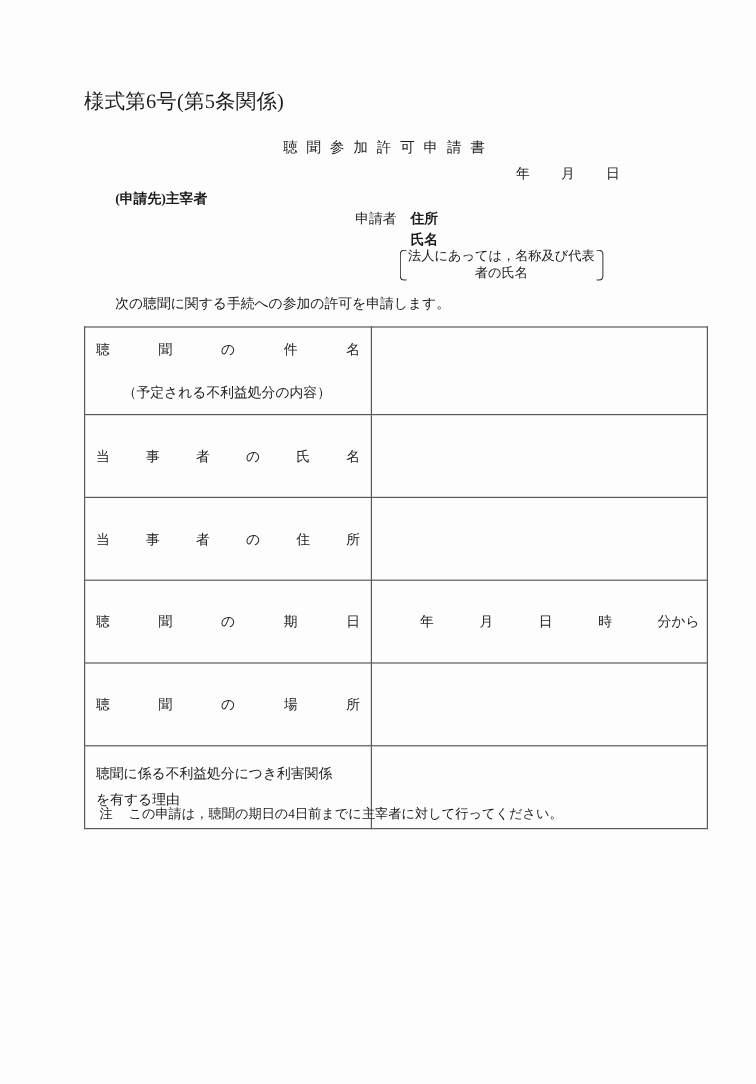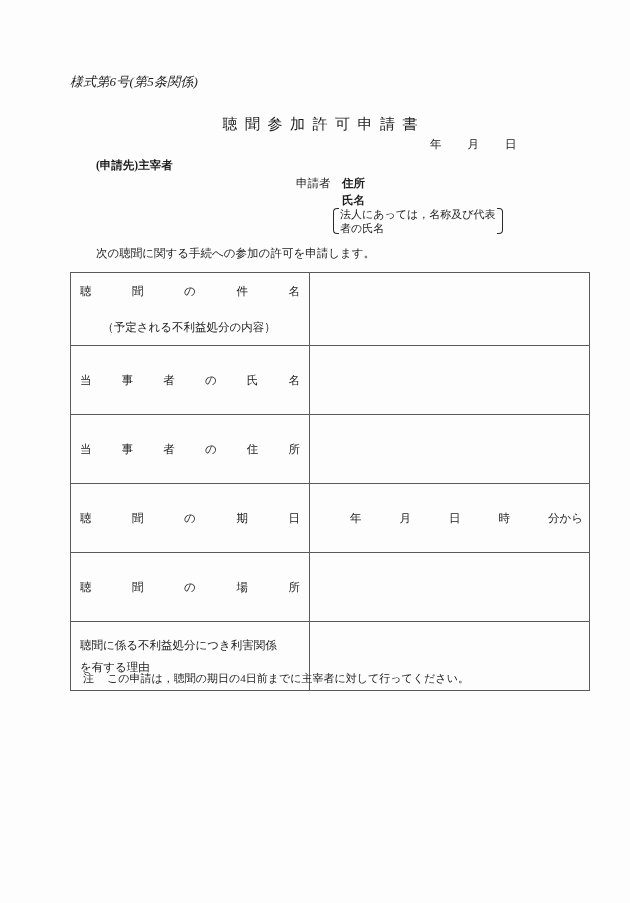--- a/index.html
+++ b/index.html
@@ -21,34 +21,33 @@
   .page {
     position: absolute;
     inset: 0;
   }
 
   
   .form-number {
     position: absolute;
     left: 70px;
     top: 73px;
-    font-size: 13px;
+    font-size: 17px;
     letter-spacing: 0.2px;
     white-space: nowrap;
-    font-style: italic;
   }
 
   
   .doc-title {
     position: absolute;
     left: 0;
     top: 115px;
     width: 630px;
     text-align: center;
-    font-size: 15px;
+    font-size: 12px;
     letter-spacing: 7.5px;
     text-indent: 7.5px;
     padding-left: 10px;
     box-sizing: border-box;
     white-space: nowrap;
   }
 
   
   .date-line {
     position: absolute;
@@ -97,20 +96,21 @@
   
   .corp-note {
     position: absolute;
     left: 333px;
     top: 207px;
     display: flex;
     align-items: stretch;
     font-size: 11px;
     line-height: 14px;
     white-space: nowrap;
+    text-align: center;
   }
   .corp-note .brk {
     display: block;
     width: 6px;
     align-self: stretch;
     position: relative;
   }
   .corp-note .brk::before {
     content: "";
     position: absolute;

